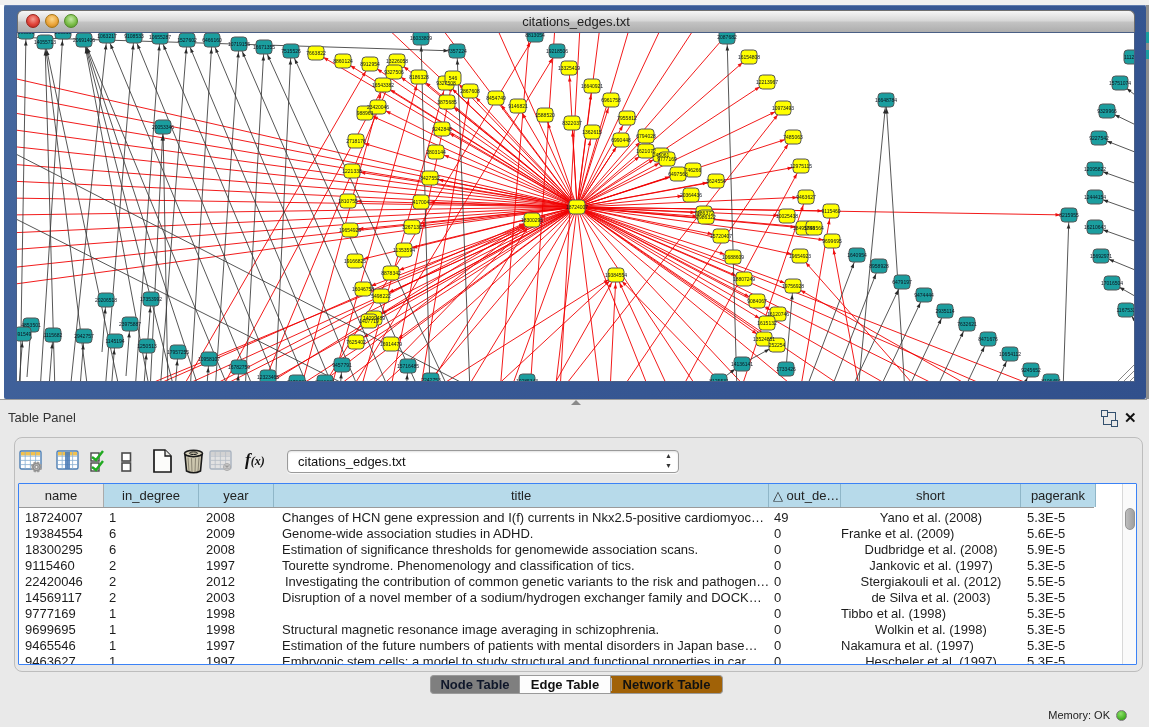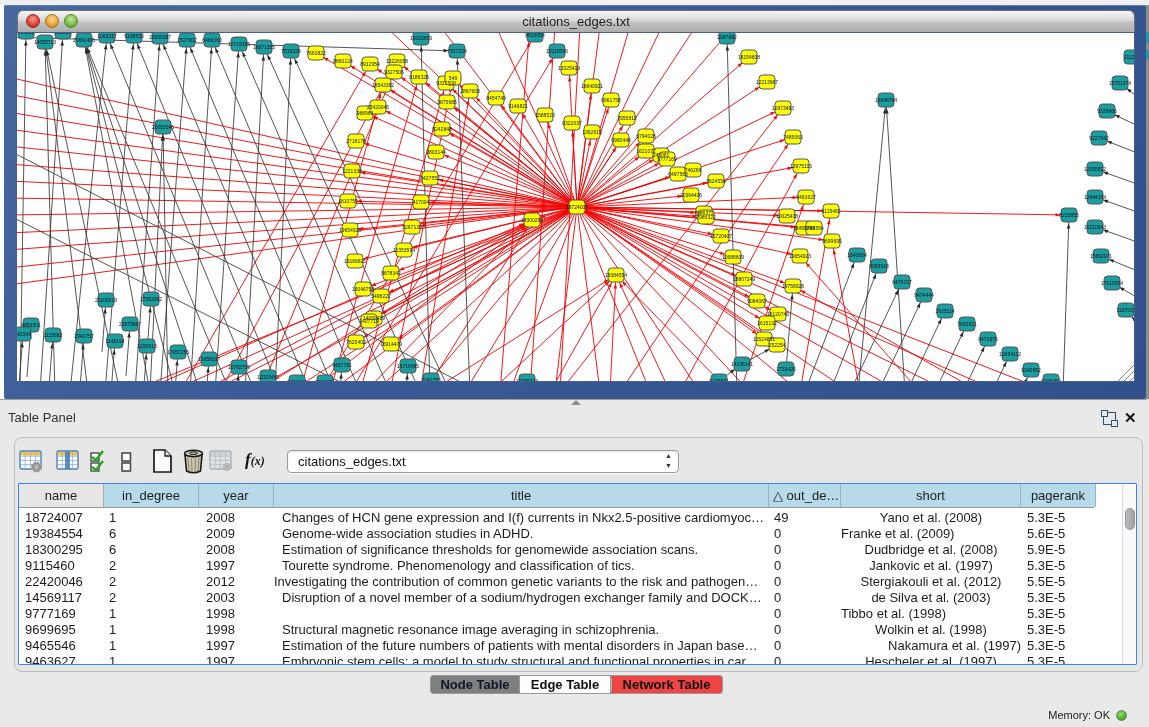--- a/index.html
+++ b/index.html
@@ -40,21 +40,21 @@
  font-size:13px;color:#222;text-align:center;line-height:23px}
 .row{position:absolute;left:0;width:1100px;height:16px;font-size:13px;color:#1c1c1c;line-height:16px}
 .row span{position:absolute;top:0;white-space:nowrap;overflow:hidden}
 #sbar{position:absolute;left:1103px;top:0;width:16px;height:182px;background:#fafafa;border-left:1px solid #d8d8d8}
 #sthumb{position:absolute;left:2px;top:24px;width:10px;height:22px;border-radius:5px;
  background:linear-gradient(90deg,#bdbdbd,#9f9f9f);border:1px solid #949494}
 #tabs{position:absolute;left:430px;top:675px;height:19px;font-size:13px;font-weight:bold}
 .tab{position:absolute;top:0;height:19px;line-height:18px;text-align:center;border:1px solid #9a9a9a}
 #tab1{left:0;width:89px;background:#7f7f7f;color:#0f172a;border-radius:4px 0 0 4px;border-right:none}
 #tab2{left:89px;width:92px;background:#fdfdfd;color:#111}
-#tab3{left:181px;width:112px;background:#ef4444;color:#111;border-left:none;border-radius:0 4px 4px 0}
+#tab3{left:181px;width:112px;background:#a16207;color:#111;border-left:none;border-radius:0 4px 4px 0}
 #tab3:before{content:"";position:absolute;left:0;top:2px;bottom:2px;border-left:1px solid #bbb}
 #memory{position:absolute;left:975px;top:709px;width:135px;font-size:11px;color:#222;text-align:right}
 #memdot{position:absolute;left:1116px;top:710px;width:11px;height:11px;border-radius:50%;
  background:radial-gradient(circle at 40% 30%,#8ee06a,#3fae1f 70%,#2e8c12);border:1px solid #777}
 </style></head><body>
 <div id="topstrip"></div>
 <div id="frame"></div>
 <div id="leftstrip"></div>
 <div id="rightstrip"></div>
 <div id="tfrag1"></div>
@@ -860,21 +860,21 @@
       <span style="left:187px">1997</span>
       <span style="left:263px;width:483px">Tourette syndrome. Phenomenology and classification of tics.</span>
       <span style="left:755px">0</span>
       <span style="left:822px;width:180px;text-align:center">Jankovic et al. (1997)</span>
       <span style="left:1008px">5.3E-5</span>
     </div>
 <div class="row" style="top:89.8px">
       <span style="left:6px">22420046</span>
       <span style="left:90px">2</span>
       <span style="left:187px">2012</span>
-      <span style="left:255px;width:483px">Investigating the contribution of common genetic variants to the risk and pathogen…</span>
+      <span style="left:266px;width:483px">Investigating the contribution of common genetic variants to the risk and pathogen…</span>
       <span style="left:755px">0</span>
       <span style="left:822px;width:180px;text-align:center">Stergiakouli et al. (2012)</span>
       <span style="left:1008px">5.5E-5</span>
     </div>
 <div class="row" style="top:105.8px">
       <span style="left:6px">14569117</span>
       <span style="left:90px">2</span>
       <span style="left:187px">2003</span>
       <span style="left:263px;width:483px">Disruption of a novel member of a sodium/hydrogen exchanger family and DOCK…</span>
       <span style="left:755px">0</span>
@@ -897,21 +897,21 @@
       <span style="left:755px">0</span>
       <span style="left:822px;width:180px;text-align:center">Wolkin et al. (1998)</span>
       <span style="left:1008px">5.3E-5</span>
     </div>
 <div class="row" style="top:153.6px">
       <span style="left:6px">9465546</span>
       <span style="left:90px">1</span>
       <span style="left:187px">1997</span>
       <span style="left:263px;width:483px">Estimation of the future numbers of patients with mental disorders in Japan base…</span>
       <span style="left:755px">0</span>
-      <span style="left:822px;width:180px;text-align:right">Nakamura et al. (1997)</span>
+      <span style="left:822px;width:180px;text-align:left">Nakamura et al. (1997)</span>
       <span style="left:1008px">5.3E-5</span>
     </div>
 <div class="row" style="top:169.5px">
       <span style="left:6px">9463627</span>
       <span style="left:90px">1</span>
       <span style="left:187px">1997</span>
       <span style="left:263px;width:483px">Embryonic stem cells: a model to study structural and functional properties in car…</span>
       <span style="left:755px">0</span>
       <span style="left:822px;width:180px;text-align:center">Hescheler et al. (1997)</span>
       <span style="left:1008px">5.3E-5</span>

